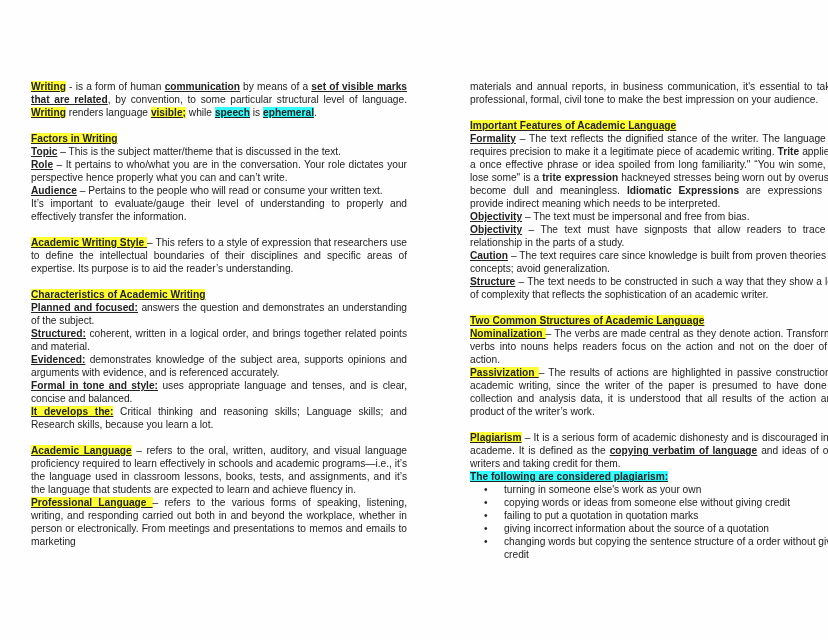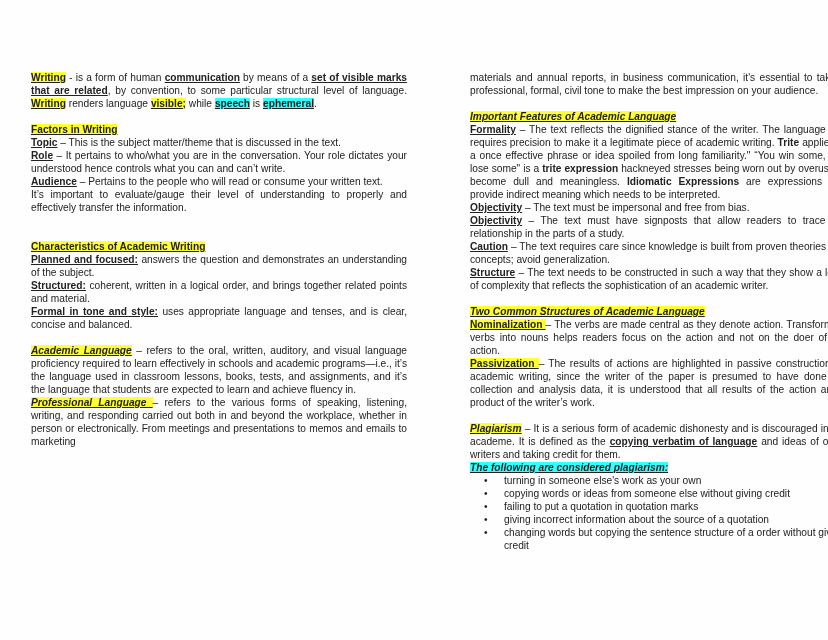--- a/index.html
+++ b/index.html
@@ -1,54 +1,57 @@
 <!DOCTYPE html>
 <html><head>
 <meta charset="utf-8">
 <style>
   html, body { margin: 0; padding: 0; background: #fefefe; }
   body { width: 828px; height: 640px; position: relative; overflow: hidden;
          font-family: "Liberation Sans", "DejaVu Sans", sans-serif; color: #222; }
-  .col { position: absolute; top: 71px; width: 376px; font-size: 10.2px; line-height: 13px; }
+  .col { position: absolute; top: 80px; width: 376px; font-size: 10.2px; line-height: 13px; }
   .col.left { left: 31px; }
   .col.right { left: 422px; margin-left: 48px; }
   p { margin: 0; text-align: justify; }
   .gap { height: 13px; }
   .u { text-decoration: underline; }
   .b { font-weight: bold; }
-  .i { font-style: italic; }
+  .i { }
   .hy { background: #ffff33; }
   .hc { background: #33ffff; }
   ul { margin: 0; padding: 0 0 0 34px; list-style: none; }
   ul li { position: relative; padding-left: 0; }
   ul li::before { content: "\2022"; position: absolute; left: -20px; top: 0; }
   ul li span { display: block; }
 </style>
 </head>
 <body>
 
 <div class="col left">
   <p>
     <span class="b u hy">Writing</span><span> - is a form of human </span><span class="b u">communication</span><span> by means of a </span><span class="b u">set of visible marks that are related</span><span>, by convention, to some particular structural level of language. </span><span class="b u hy">Writing</span><span> renders language </span><span class="b u hy">visible;</span><span> while </span><span class="b u hc">speech</span><span> is </span><span class="b u hc">ephemeral</span><span>.</span>
   </p>
   <div class="gap"></div>
 
   <p><span class="b u hy">Factors in Writing</span></p>
   <p><span class="b u">Topic</span><span> – This is the subject matter/theme that is discussed in the text.</span></p>
-  <p><span class="b u">Role</span><span> – It pertains to who/what you are in the conversation. Your role dictates your understood hence controls what you can and can’t write.</span></p>
+  <p><span class="b u">Role</span><span> – It pertains to who/what you are in the conversation. Your role dictates your perspective hence properly what you can and can’t write.</span></p>
   <p><span class="b u">Audience</span><span> – Pertains to the people who will read or consume your written text.</span></p>
   <p>It’s important to evaluate/gauge their level of understanding to properly and effectively transfer the information.</p>
   <div class="gap"></div>
 
+  <p><span class="b u hy">Academic Writing Style </span><span>– This refers to a style of expression that researchers use to define the intellectual boundaries of their disciplines and specific areas of expertise. Its purpose is to aid the reader’s understanding.</span></p>
   <div class="gap"></div>
 
   <p><span class="b u hy">Characteristics of Academic Writing</span></p>
   <p><span class="b u">Planned and focused:</span><span> answers the question and demonstrates an understanding of the subject.</span></p>
   <p><span class="b u">Structured:</span><span> coherent, written in a logical order, and brings together related points and material.</span></p>
+  <p><span class="b u">Evidenced:</span><span> demonstrates knowledge of the subject area, supports opinions and arguments with evidence, and is referenced accurately.</span></p>
   <p><span class="b u">Formal in tone and style:</span><span> uses appropriate language and tenses, and is clear, concise and balanced.</span></p>
+  <p><span class="b u i hy">It develops the:</span><span> Critical thinking and reasoning skills; Language skills; and Research skills, because you learn a lot.</span></p>
   <div class="gap"></div>
 
   <p><span class="b u i hy">Academic Language</span><span> – refers to the oral, written, auditory, and visual language proficiency required to learn effectively in schools and academic programs—i.e., it’s the language used in classroom lessons, books, tests, and assignments, and it’s the language that students are expected to learn and achieve fluency in.</span></p>
   <p><span class="b u i hy">Professional Language </span><span>– refers to the various forms of speaking, listening, writing, and responding carried out both in and beyond the workplace, whether in person or electronically. From meetings and presentations to memos and emails to marketing</span></p>
 </div>
 
 <div class="col right">
   <p>materials and annual reports, in business communication, it's essential to take a professional, formal, civil tone to make the best impression on your audience.</p>
   <div class="gap"></div>
 

